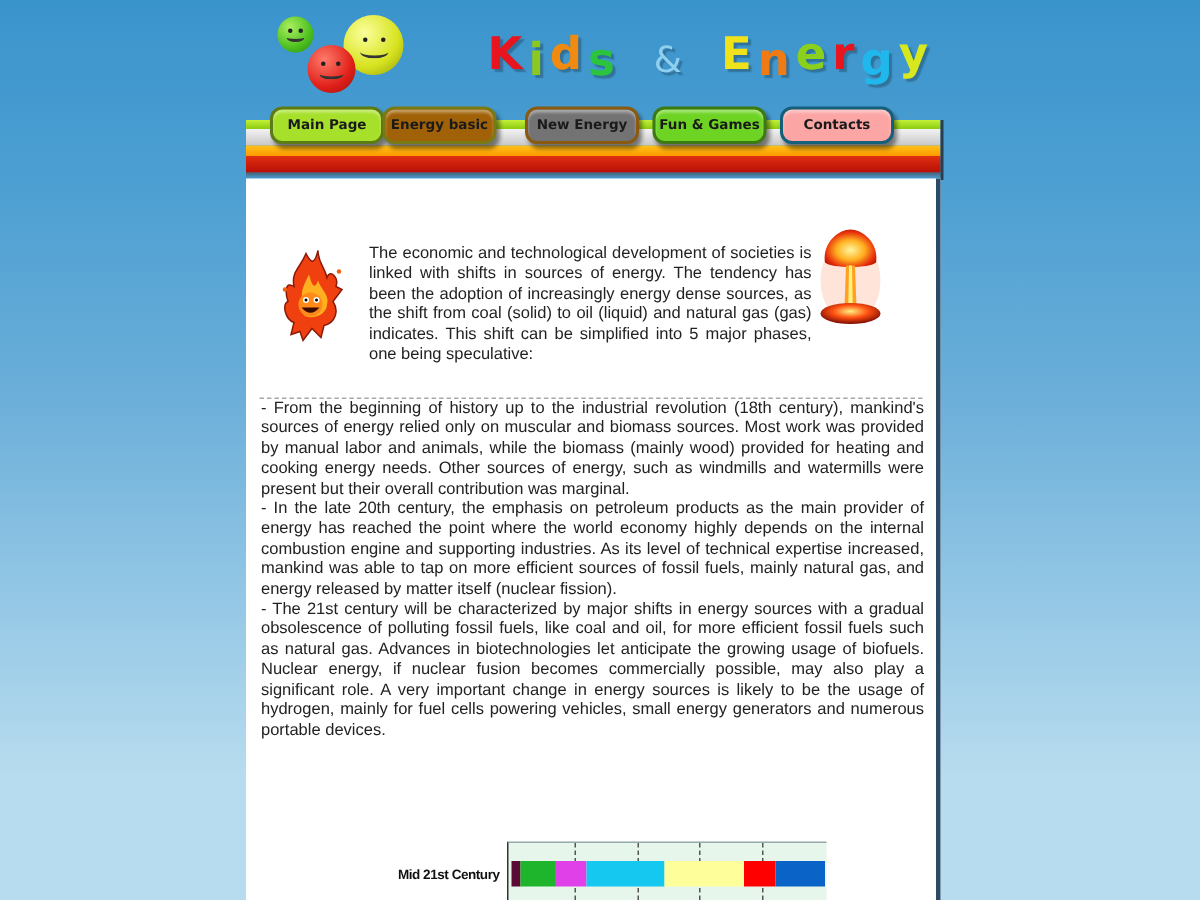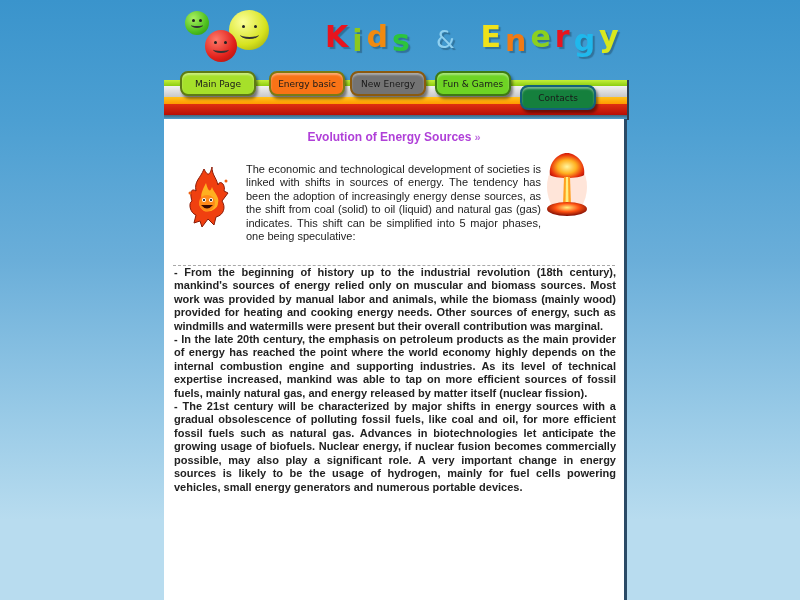--- a/index.html
+++ b/index.html
@@ -41,45 +41,45 @@
   .stripe-gray { top: 8px; height: 11px; background: linear-gradient(#f2f2f2, #c8c8c8); }
   .stripe-orange { top: 19px; height: 7px; background: linear-gradient(#ffc21a, #ff9a00); }
   .stripe-red { top: 26px; height: 11px; background: linear-gradient(#e03010, #b80e06); }
   .stripe-shadow { top: 37px; height: 4px; background: linear-gradient(rgba(60,60,60,0.6), rgba(255,255,255,0)); }
   .nav-edge { position: absolute; right: -2px; top: 2px; width: 2px; height: 40px; background: #2a3e50; }
 
   .nav-buttons { position: absolute; left: 179px; top: 71px; width: 420px; height: 28px; }
   .nav-btn { position: absolute; top: 0; width: 76px; height: 25px; border-radius: 8px;
     border: 2px solid #6e5a20; box-shadow: 2px 3px 3px rgba(0,0,0,0.45), inset 0 2px 2px rgba(255,255,255,0.4);
     display: flex; align-items: center; justify-content: center;
-    font-family: "DejaVu Sans", sans-serif; font-weight: normal; font-size: 9px; color: #1a1a1a; cursor: pointer; }
+    font-family: "DejaVu Sans", sans-serif; font-weight: bold; font-size: 9px; color: #1a1a1a; cursor: pointer; }
   .nav-btn.b0 { left: 1px; background: #a6e02a; border-color: #5e7a16; }
-  .nav-btn.b1 { left: 90px; background: #f97316; border-color: #7a7a14; }
+  .nav-btn.b1 { left: 76px; background: #a16207; border-color: #7a7a14; }
   .nav-btn.b2 { left: 171px; background: #737373; border-color: #8a5a10; }
   .nav-btn.b3 { left: 256px; background: #6ed424; border-color: #3e7a14; }
-  .nav-btn.b4 { left: 341px; background: #15803d; border-color: #14607a; margin-top: 14px; }
+  .nav-btn.b4 { left: 341px; background: #fca5a5; border-color: #14607a; }
 
   
   .panel { position: absolute; left: 164px; top: 119px; width: 463px; height: 481px; background: #ffffff;
     border-right: 3px solid #2a4a66; }
 
   .page-title { position: absolute; left: 0; top: 11px; width: 100%; text-align: center;
     font-weight: bold; font-size: 12px; color: #b040d8; }
   .page-title .chev { display: inline-block; margin-left: 3px; font-size: 11px; color: #c070e0; }
 
   .fire-mascot { position: absolute; left: 18px; top: 44px; width: 50px; height: 70px; }
   .mushroom { position: absolute; left: 380px; top: 30px; width: 46px; height: 72px; }
 
   .intro { position: absolute; left: 82px; top: 44px; width: 295px; font-size: 11px; line-height: 13.4px;
     color: #222; text-align: justify; }
 
   .separator { position: absolute; left: 9px; top: 146px; width: 442px; border-top: 1px dashed #a8a8a8; }
 
   .body-text { position: absolute; left: 10px; top: 147px; width: 442px; font-size: 11px; line-height: 13.4px;
-    color: #222; text-align: justify; font-weight: bold; }
+    color: #222; text-align: justify; }
   .body-text p { margin: 0; }
 
   
   .chart { position: absolute; left: 90px; top: 438px; width: 300px; height: 43px; }
   .chart-label { position: absolute; left: 0; top: 21px; width: 79px; text-align: right;
     font-weight: bold; font-size: 9px; color: #111; letter-spacing: -0.3px; }
   .plot { position: absolute; left: 84px; top: 4px; width: 213px; height: 39px; background: #e6f6ea;
     border-top: 1px solid #9aa; border-left: 1px solid #333; }
   .grid { position: absolute; top: 0; bottom: 0; width: 0; border-left: 1px dashed #555; }
   .bar { position: absolute; left: 2px; top: 12px; height: 17px; display: flex; }
@@ -133,23 +133,20 @@
 
 <div class="nav-buttons">
   <div class="nav-btn b0">Main Page</div>
   <div class="nav-btn b1">Energy basic</div>
   <div class="nav-btn b2">New Energy</div>
   <div class="nav-btn b3">Fun &amp; Games</div>
   <div class="nav-btn b4">Contacts</div>
 </div>
 
 <div class="panel">
-  <div class="page-title">
-    <span>Evolution of Energy Sources</span><span class="chev">»</span>
-  </div>
 
   <svg class="fire-mascot" viewBox="0 0 50 70">
     <path d="M22 6 C18 16 12 18 14 28 C8 24 8 32 10 38 C6 40 8 50 14 52 L12 60 L18 58 L20 64 L26 56 L32 62 L34 54 C42 52 44 44 40 38 L46 30 L42 28 C44 22 38 16 36 22 C34 14 30 12 30 4 C28 12 26 14 22 6 Z" fill="#f04010" stroke="#8a1a06" stroke-width="1"></path>
     <path d="M24 20 C20 28 18 32 20 38 C16 36 16 44 22 48 C28 50 36 46 36 40 C38 34 32 30 30 24 C28 30 26 28 24 20 Z" fill="#ffb020"></path>
     <circle cx="25" cy="40" r="8" fill="#ff8a18"></circle>
     <circle cx="22" cy="37" r="2" fill="#fff"></circle>
       <circle cx="29" cy="37" r="2" fill="#fff"></circle>
     <circle cx="22" cy="37" r="1" fill="#000"></circle>
       <circle cx="29" cy="37" r="1" fill="#000"></circle>
     <path d="M19 42 Q25 49 31 42 Z" fill="#3a0a00"></path>
@@ -181,13 +178,31 @@
   </svg>
 
   <div class="separator"></div>
 
   <div class="body-text">
     <p>- From the beginning of history up to the industrial revolution (18th century), mankind's sources of energy relied only on muscular and biomass sources. Most work was provided by manual labor and animals, while the biomass (mainly wood) provided for heating and cooking energy needs. Other sources of energy, such as windmills and watermills were present but their overall contribution was marginal.</p>
     <p>- In the late 20th century, the emphasis on petroleum products as the main provider of energy has reached the point where the world economy highly depends on the internal combustion engine and supporting industries. As its level of technical expertise increased, mankind was able to tap on more efficient sources of fossil fuels, mainly natural gas, and energy released by matter itself (nuclear fission).</p>
     <p>- The 21st century will be characterized by major shifts in energy sources with a gradual obsolescence of polluting fossil fuels, like coal and oil, for more efficient fossil fuels such as natural gas. Advances in biotechnologies let anticipate the growing usage of biofuels. Nuclear energy, if nuclear fusion becomes commercially possible, may also play a significant role. A very important change in energy sources is likely to be the usage of hydrogen, mainly for fuel cells powering vehicles, small energy generators and numerous portable devices.</p>
   </div>
 
+  <div class="chart">
+    <div class="chart-label">Mid 21st Century</div>
+    <div class="plot" id="plot">
+      <div class="grid" style="left: 43.8px;"></div>
+        <div class="grid" style="left: 85.6px;"></div>
+        <div class="grid" style="left: 127.4px;"></div>
+        <div class="grid" style="left: 169.2px;"></div>
+        <div class="bar" id="bar">
+          <div class="seg" style="width: 6.27px; background: rgb(90, 10, 52);"></div>
+          <div class="seg" style="width: 22.99px; background: rgb(30, 180, 44);"></div>
+          <div class="seg" style="width: 20.9px; background: rgb(224, 64, 232);"></div>
+          <div class="seg" style="width: 52.25px; background: rgb(20, 200, 240);"></div>
+          <div class="seg" style="width: 52.25px; background: rgb(254, 254, 154);"></div>
+          <div class="seg" style="width: 20.9px; background: rgb(255, 0, 0);"></div>
+          <div class="seg" style="width: 33.44px; background: rgb(10, 100, 200);"></div>
+        </div>
+    </div>
+  </div>
 </div>
 
 </body></html>

